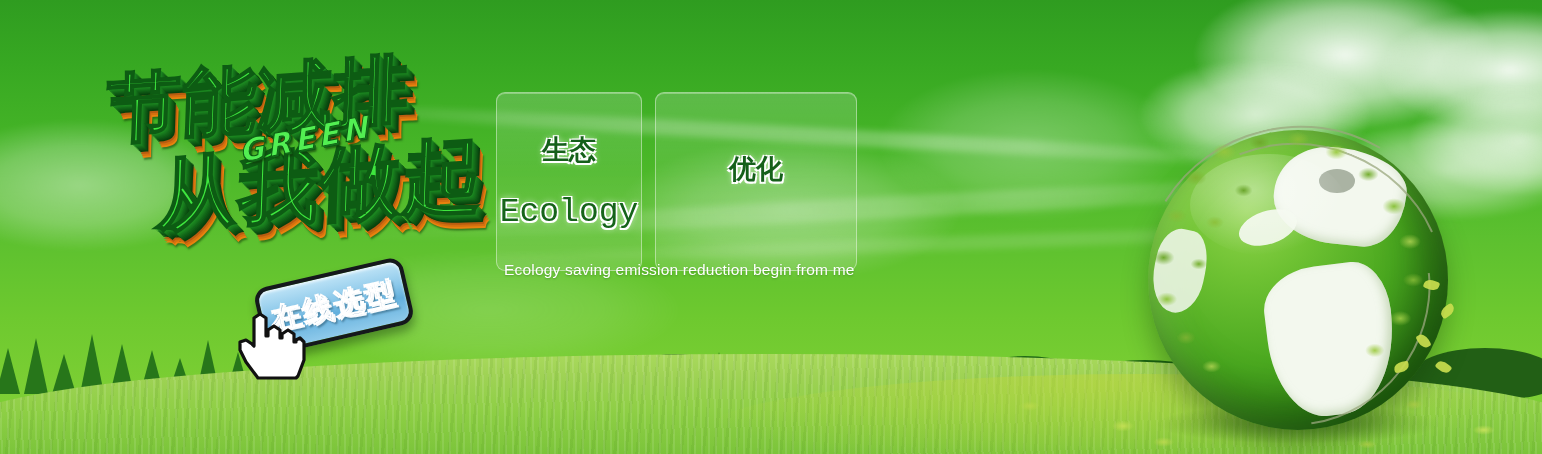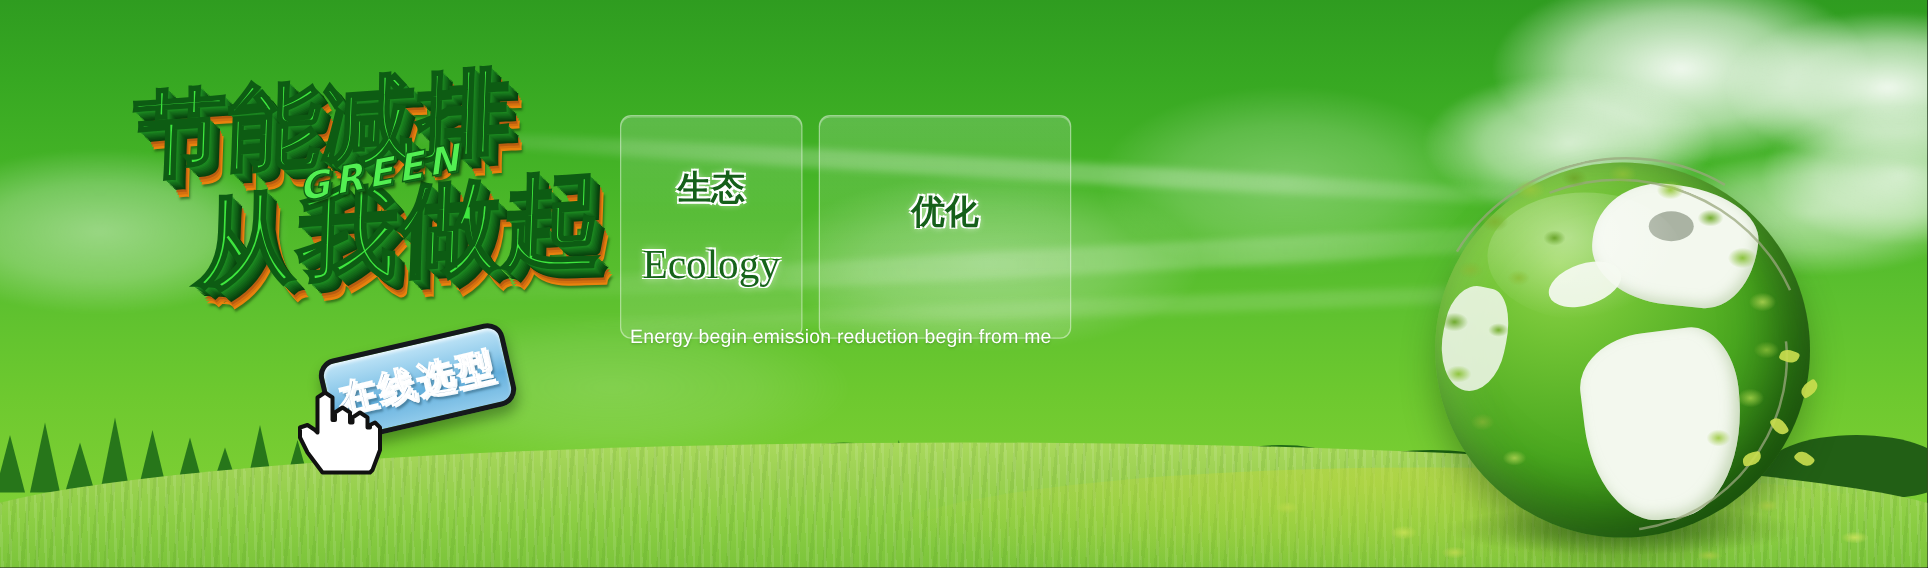--- a/index.html
+++ b/index.html
@@ -277,21 +277,21 @@
     font-family:"DejaVu Sans", sans-serif;
     margin-bottom:26px;
     white-space:nowrap;
   }
   .card-en {
     font-size:33px; font-weight:normal;
     color:#16641a;
     text-shadow:
       -1.5px -1.5px 0 #fff, 1.5px -1.5px 0 #fff, -1.5px 1.5px 0 #fff, 1.5px 1.5px 0 #fff,
       0 0 7px rgba(255,255,255,0.95);
-    font-family:Liberation Serif, serif;
+    font-family:Liberation Mono, monospace;
     white-space:nowrap;
   }
 
   
   .tagline {
     position:absolute; left:504px; top:261px;
     font-size:15.5px;
     color:#ffffff;
     letter-spacing:.2px;
     text-shadow:0 1px 2px rgba(30,80,20,0.35);
@@ -398,15 +398,15 @@
   <div class="cards">
     <div class="card card-1">
       <div class="card-cn">生态</div>
       <div class="card-en">Ecology</div>
     </div>
     <div class="card card-3">
       <div class="card-cn">优化</div>
     </div>
   </div>
 
-  <div class="tagline">Energy begin emission reduction begin from me</div>
+  <div class="tagline">Ecology saving emission reduction begin from me</div>
 
 </div>
 
 </body></html>

